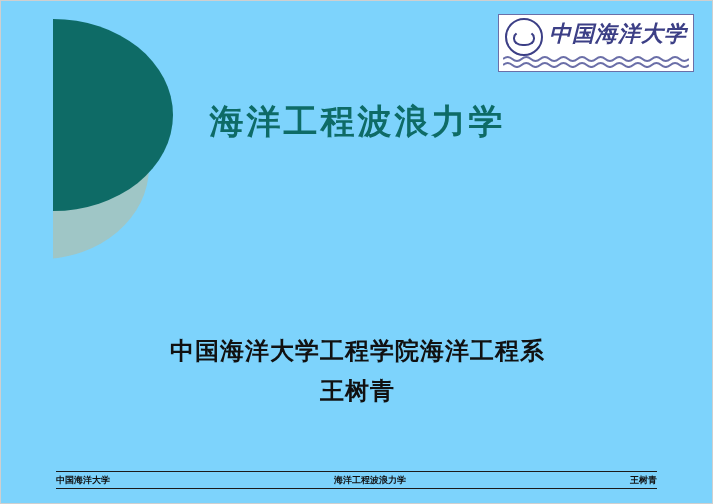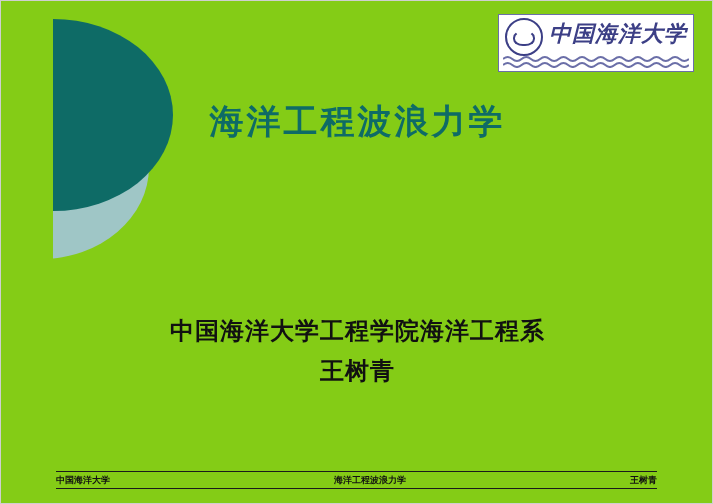--- a/index.html
+++ b/index.html
@@ -10,21 +10,21 @@
     width: 713px;
     height: 504px;
     background: #ffffff;
     font-family: "Liberation Sans", sans-serif;
     overflow: hidden;
   }
   #slide {
     position: relative;
     width: 713px;
     height: 504px;
-    background: #84cc16;
+    background: #7dd3fc;
     box-sizing: border-box;
     border: 1px solid #cfcfcf;
   }
   
   .arc-wrap {
     position: absolute;
     left: 52px;
     top: 18px;
     width: 120px;
     height: 240px;
@@ -117,21 +117,21 @@
     text-align: center;
     font-family: "DejaVu Sans", sans-serif;
     font-size: 34px;
     font-weight: bold;
     color: #0e6b66;
     letter-spacing: 3px;
   }
   .subtitle {
     position: absolute;
     left: 0;
-    top: 310px;
+    top: 330px;
     width: 713px;
     text-align: center;
     font-family: "DejaVu Serif", serif;
     font-size: 24px;
     font-weight: bold;
     color: #111111;
     letter-spacing: 1px;
     line-height: 40px;
   }
   .subtitle div {

